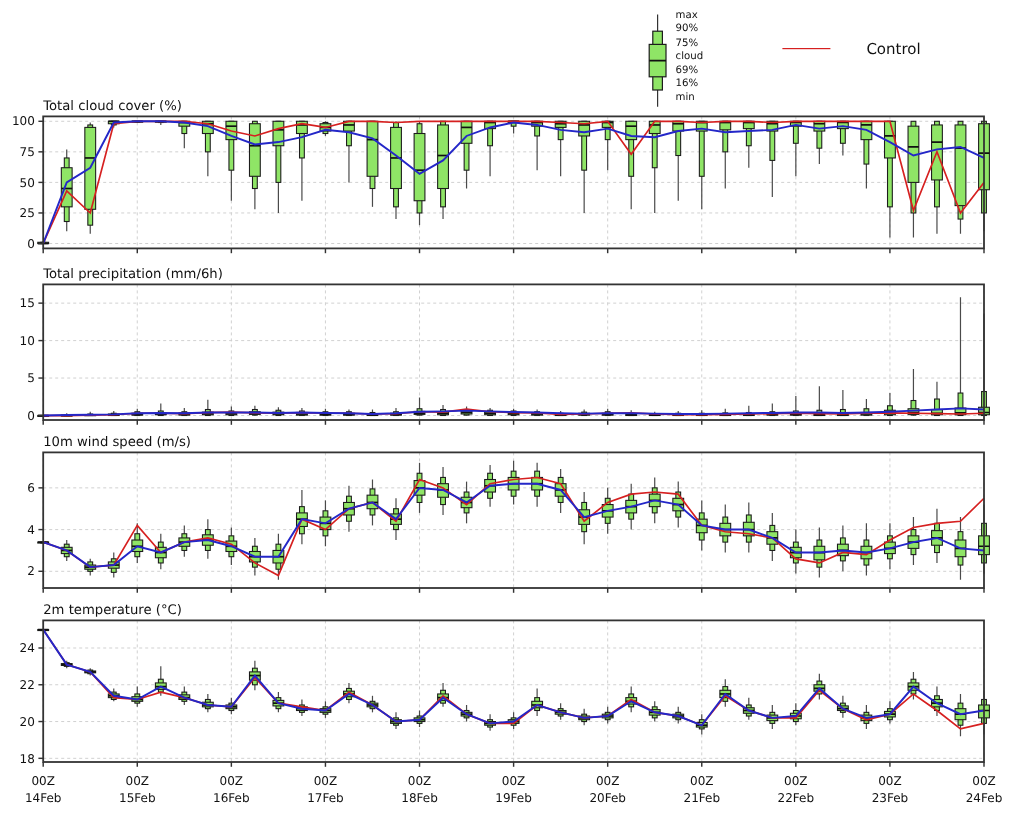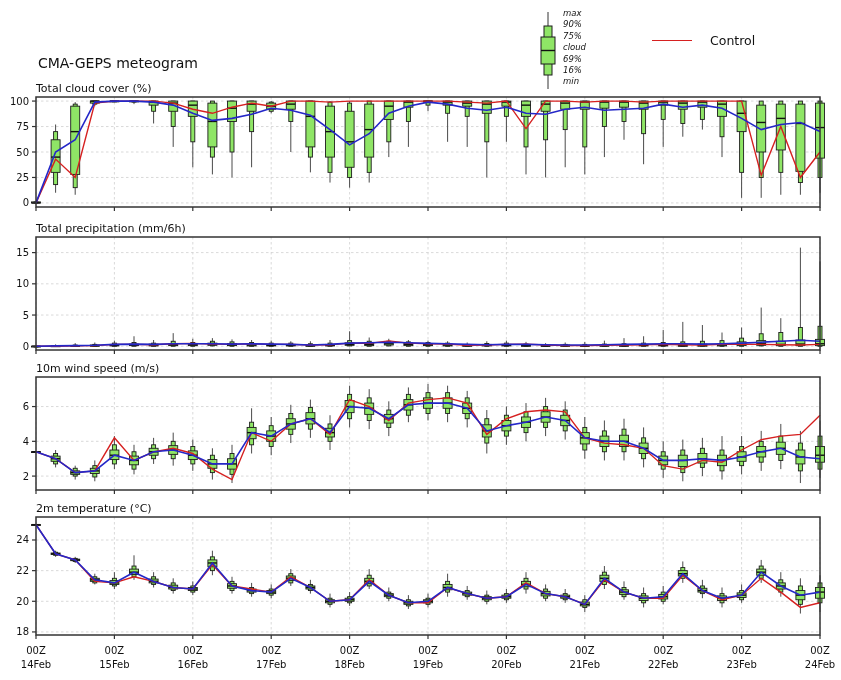--- a/index.html
+++ b/index.html
@@ -1,21 +1,21 @@
 <!DOCTYPE html>
 <html><head>
 <meta charset="utf-8">
 <style>
   html,body{margin:0;padding:0;background:#ffffff;}
   #root{position:relative;width:841px;height:680px;background:#fff;overflow:hidden;
         font-family:"DejaVu Sans","Liberation Sans",sans-serif;color:#111;}
   #titleblock{position:absolute;left:38px;top:6px;font-size:14px;line-height:23px;white-space:pre;}
-  #boxlegend{position:absolute;left:538px;top:8px;display:flex;gap:5px;font-style:italic;}
+  #boxlegend{position:absolute;left:538px;top:8px;display:flex;gap:5px;}
   #boxlegend .labels{font-size:8.5px;line-height:11.4px;color:#111;}
-  .linelegend{position:absolute;left:652px;display:flex;align-items:center;gap:18px;font-size:12.5px;justify-content:center;}
+  .linelegend{position:absolute;left:652px;display:flex;align-items:center;gap:30px;font-size:12.5px;justify-content:center;}
   .swatch{width:40px;height:0;border-top:1.6px solid #000;}
   #chart{position:absolute;left:0;top:0;}
 </style>
 </head>
 <body>
 <div id="root">
 
   <svg id="chart" width="841" height="680">
       <g>
         <text x="36" y="92" font-size="11" text-anchor="start" fill="#111111" font-family="&quot;DejaVu Sans&quot;,&quot;Liberation Sans&quot;,sans-serif">Total cloud cover (%)</text>
@@ -885,21 +885,20 @@
         <text x="663.2" y="654" font-size="10" text-anchor="middle" fill="#111111" font-family="&quot;DejaVu Sans&quot;,&quot;Liberation Sans&quot;,sans-serif">00Z</text>
         <text x="663.2" y="668" font-size="10" text-anchor="middle" fill="#111111" font-family="&quot;DejaVu Sans&quot;,&quot;Liberation Sans&quot;,sans-serif">22Feb</text>
         <text x="741.6" y="654" font-size="10" text-anchor="middle" fill="#111111" font-family="&quot;DejaVu Sans&quot;,&quot;Liberation Sans&quot;,sans-serif">00Z</text>
         <text x="741.6" y="668" font-size="10" text-anchor="middle" fill="#111111" font-family="&quot;DejaVu Sans&quot;,&quot;Liberation Sans&quot;,sans-serif">23Feb</text>
         <text x="820" y="654" font-size="10" text-anchor="middle" fill="#111111" font-family="&quot;DejaVu Sans&quot;,&quot;Liberation Sans&quot;,sans-serif">00Z</text>
         <text x="820" y="668" font-size="10" text-anchor="middle" fill="#111111" font-family="&quot;DejaVu Sans&quot;,&quot;Liberation Sans&quot;,sans-serif">24Feb</text>
       </g>
     </svg>
 
   <div id="titleblock">
-    <div>CMA-GEPS meteogram</div>
   </div>
 
   <div id="boxlegend">
     <svg width="20" height="84">
       <line x1="10" y1="4" x2="10" y2="81" stroke="#333" stroke-width="1"></line>
       <rect x="6" y="18" width="8" height="49" fill="#8fe566" stroke="#1c1c1c" stroke-width="1"></rect>
       <rect x="3" y="29" width="14" height="27" fill="#8fe566" stroke="#1c1c1c" stroke-width="1"></rect>
       <line x1="3" y1="42.5" x2="17" y2="42.5" stroke="#111" stroke-width="1.4"></line>
     </svg>
     <div class="labels">

